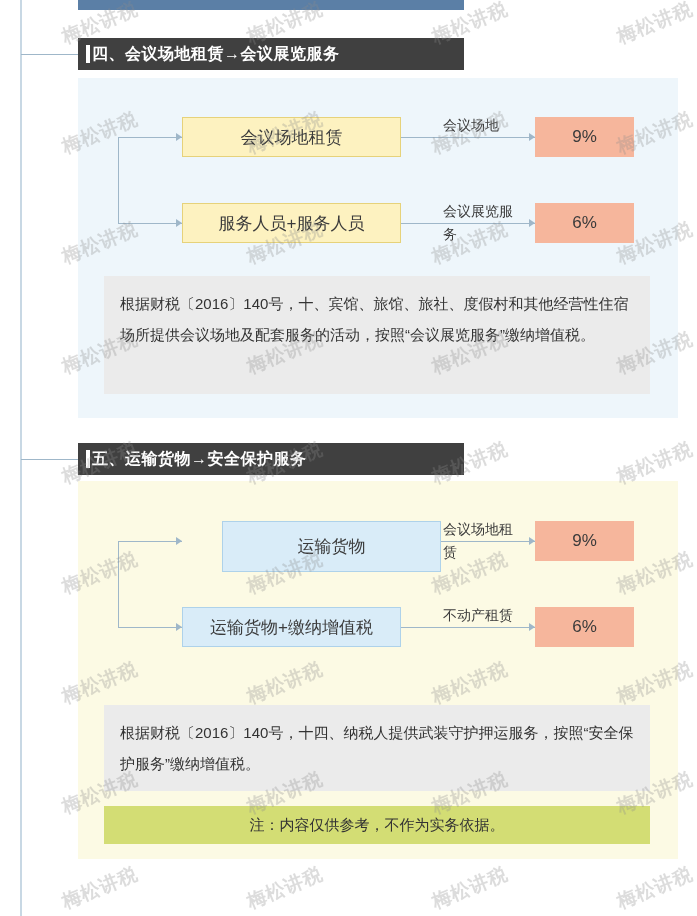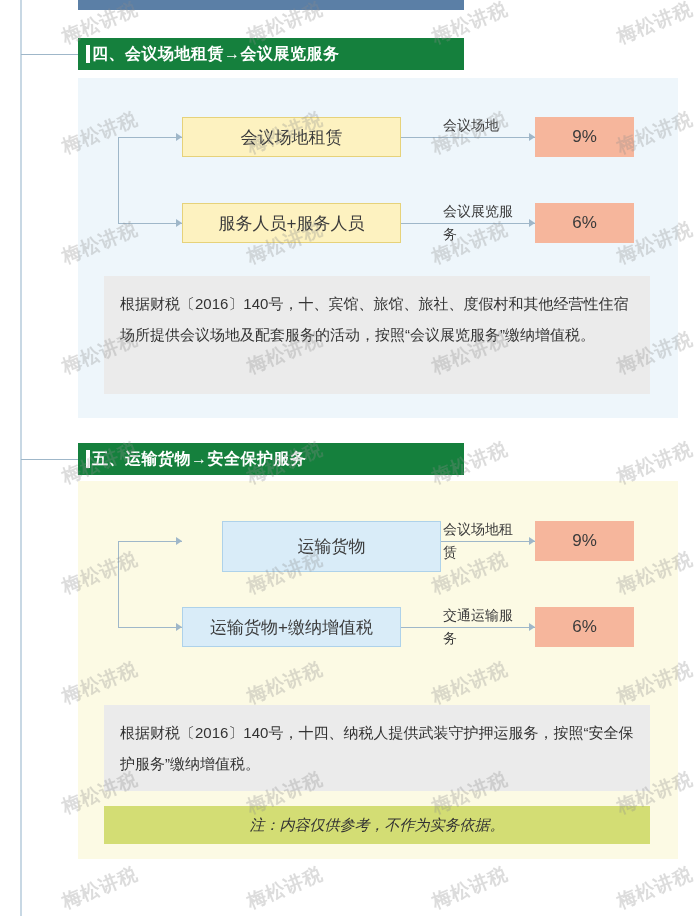--- a/index.html
+++ b/index.html
@@ -36,21 +36,21 @@
     top: 0;
     width: 386px;
     height: 10px;
     background: #5b7fa6;
   }
 
   
   .section-header {
     position: absolute;
     height: 32px;
-    background: #15803d;
+    background: #404040;
     color: #ffffff;
     font-size: 16px;
     font-weight: bold;
     display: flex;
     align-items: center;
     padding-left: 14px;
     letter-spacing: 0.5px;
     box-sizing: border-box;
   }
   .header-tick {
@@ -213,26 +213,26 @@
   <div class="line-h" style="left:401px; top:541px; width:134px;"></div>
   <div class="arrow-r" style="left:529px; top:537px;"></div>
   <div class="line-h" style="left:401px; top:627px; width:134px;"></div>
   <div class="arrow-r" style="left:529px; top:623px;"></div>
 
   <div class="item-box box-blue" style="left:178px; top:521px; width:219px; height:51px;margin-left:44px;">运输货物</div>
   <div class="mid-label" style="left:443px; top:518px; width:80px;">会议场地租赁</div>
   <div class="rate-box" style="left:535px; top:521px; width:99px; height:40px;">9%</div>
 
   <div class="item-box box-blue" style="left:182px; top:607px; width:219px; height:40px;">运输货物+缴纳增值税</div>
-  <div class="mid-label" style="left:443px; top:604px; width:80px;">交通运输服务</div>
+  <div class="mid-label" style="left:443px; top:604px; width:80px;">不动产租赁</div>
   <div class="rate-box" style="left:535px; top:607px; width:99px; height:40px;">6%</div>
 
   <div class="note" style="left:104px; top:705px; width:546px; height:86px;">根据财税〔2016〕140号，十四、纳税人提供武装守护押运服务，按照“安全保护服务”缴纳增值税。</div>
 
-  <div class="footer-note" style="left:104px; top:806px; width:546px; height:38px;font-style:italic;">注：内容仅供参考，不作为实务依据。</div>
+  <div class="footer-note" style="left:104px; top:806px; width:546px; height:38px;">注：内容仅供参考，不作为实务依据。</div>
 
   <div id="watermark-layer">
       <div class="wm" style="left: 60px; top: 10px;">梅松讲税</div>
       <div class="wm" style="left: 245px; top: 10px;">梅松讲税</div>
       <div class="wm" style="left: 430px; top: 10px;">梅松讲税</div>
       <div class="wm" style="left: 615px; top: 10px;">梅松讲税</div>
       <div class="wm" style="left: 60px; top: 120px;">梅松讲税</div>
       <div class="wm" style="left: 245px; top: 120px;">梅松讲税</div>
       <div class="wm" style="left: 430px; top: 120px;">梅松讲税</div>
       <div class="wm" style="left: 615px; top: 120px;">梅松讲税</div>

